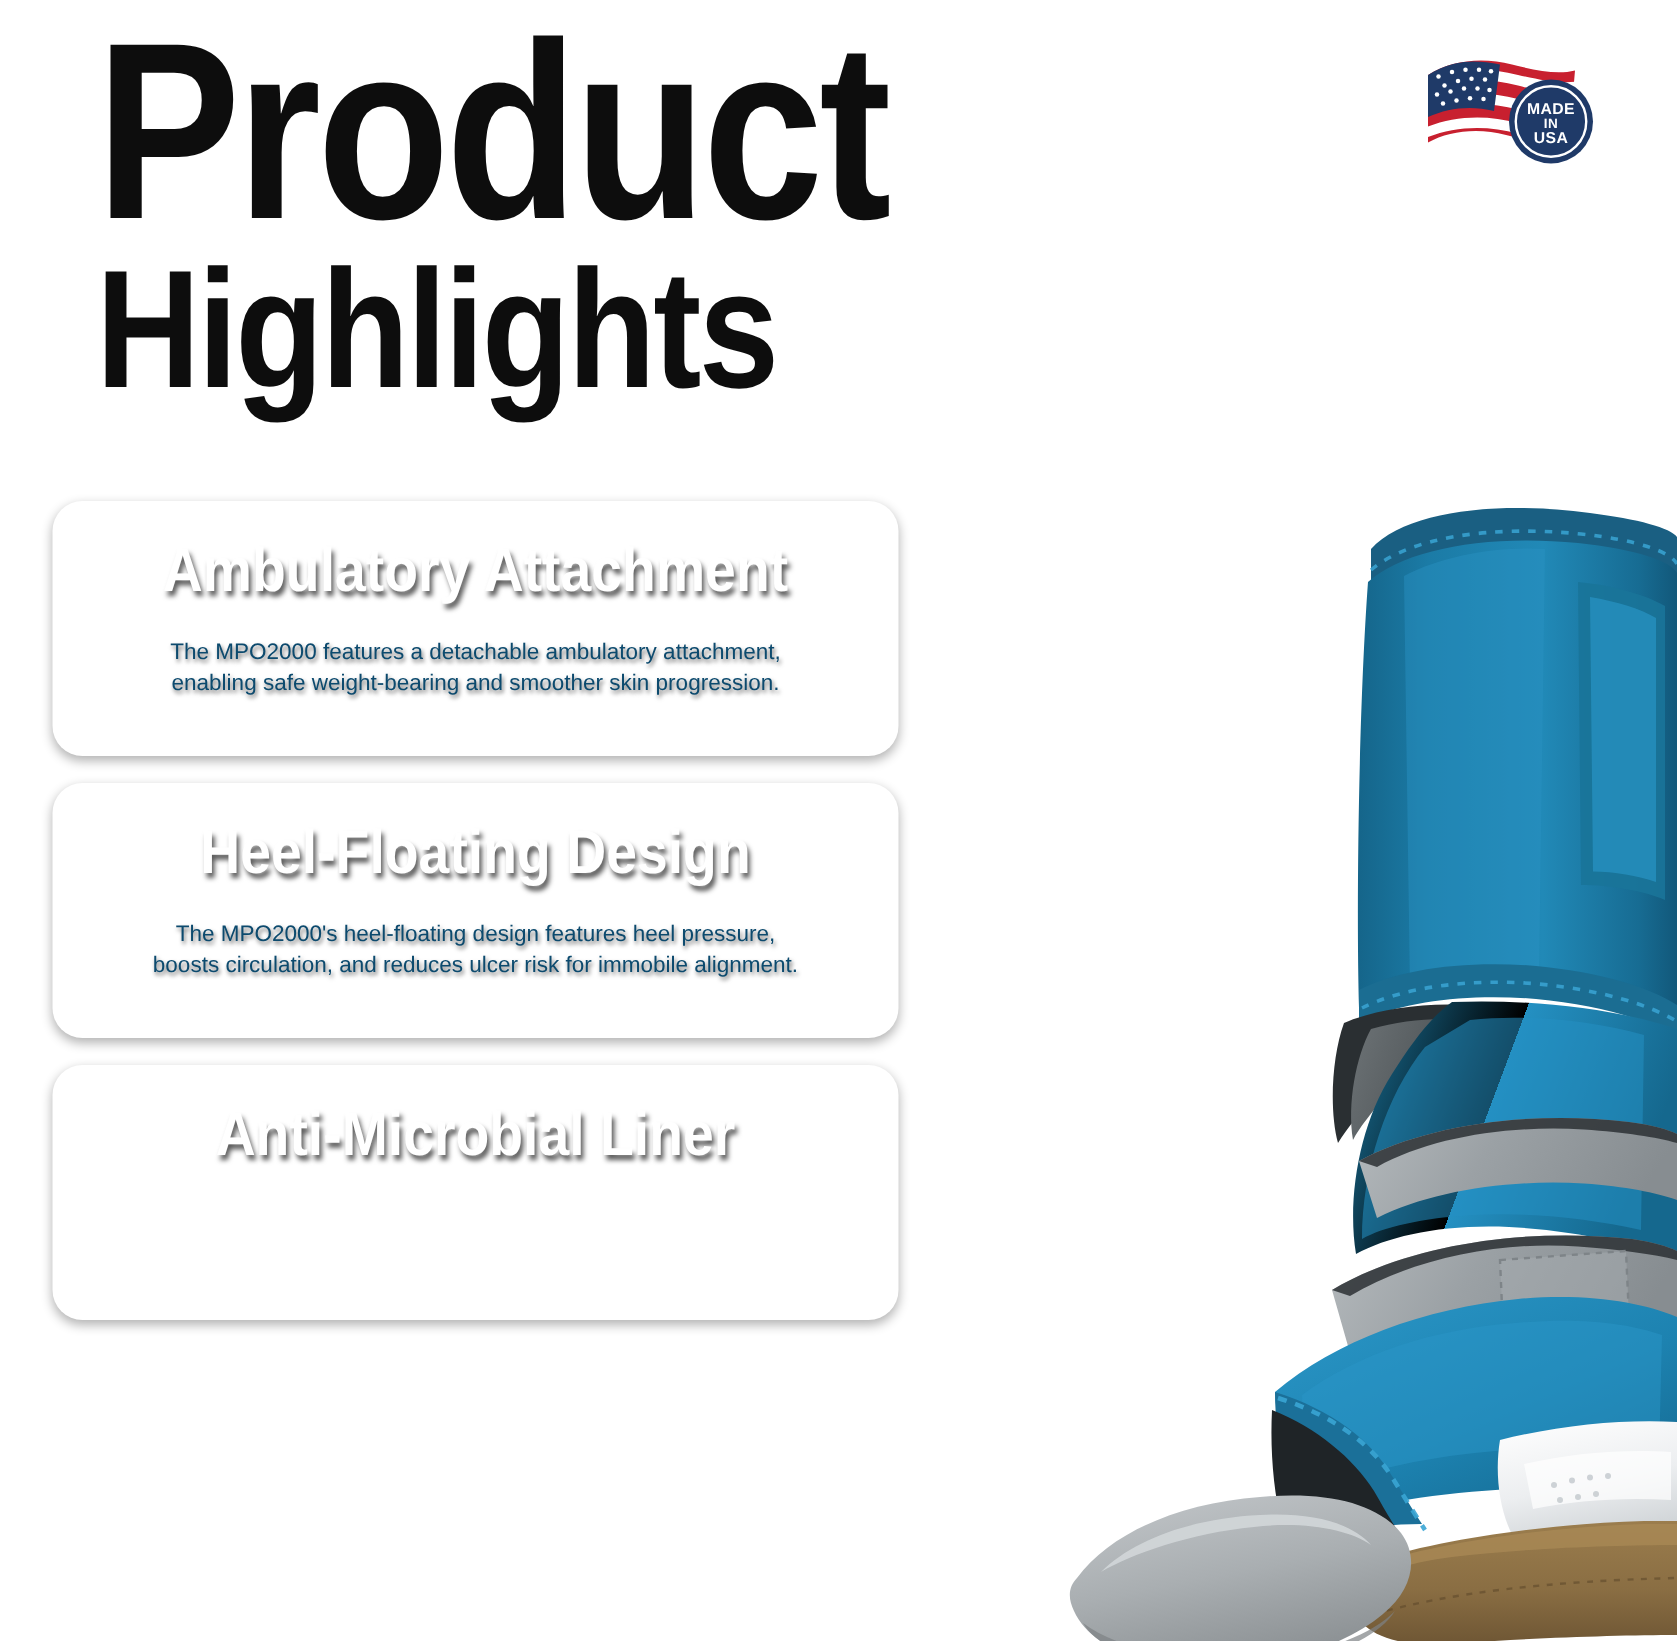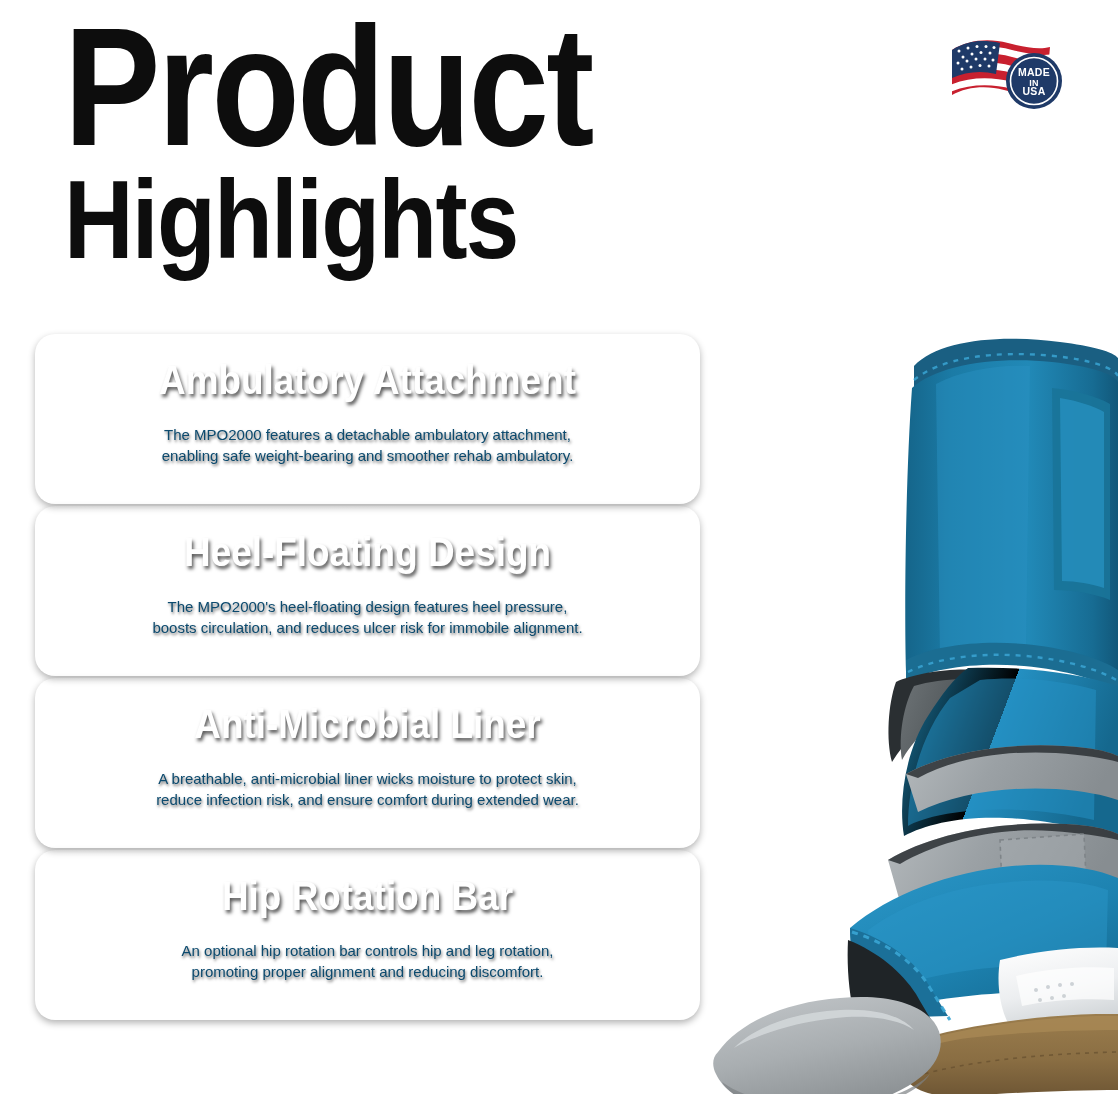--- a/index.html
+++ b/index.html
@@ -51,24 +51,24 @@
   #usa-badge svg{ display:block; width:122px; height:88px; }
 
   
   #cards{
     position:absolute;
     left:35px; top:334px;
     width:665px;
   }
   .card{
     position:relative;
-    width:665px;
+    width:564px;
     height:170px;
     border-radius:20px;
-    margin-bottom:2px;
+    margin-bottom:18px;
     background:linear-gradient(118deg,#2a3established 0%,#2a3350 0%,#252d45 26%,#1b2135 52%,#121825 78%,#0e1420 100%);
     box-shadow:0 3px 7px rgba(0,0,0,0.30);
     overflow:hidden;
     padding:0 22px;
   }
   .card::after{
     content:"";
     position:absolute;
     inset:0;
     border-radius:20px;
@@ -174,47 +174,36 @@
     </g>
   </svg>
 </div>
 
 <div id="cards">
 
   <div class="card">
     <div class="card-title">Ambulatory Attachment</div>
     <div class="card-desc">
       <span class="l">The MPO2000 features a detachable ambulatory attachment,</span>
-      <span class="l">enabling safe weight-bearing and smoother rehab ambulatory.</span>
+      <span class="l">enabling safe weight-bearing and smoother skin progression.</span>
     </div>
   </div>
 
   <div class="card">
     <div class="card-title">Heel-Floating Design</div>
     <div class="card-desc">
       <span class="l">The MPO2000's heel-floating design features heel pressure,</span>
       <span class="l">boosts circulation, and reduces ulcer risk for immobile alignment.</span>
     </div>
   </div>
 
   <div class="card">
     <div class="card-title">Anti-Microbial Liner</div>
-    <div class="card-desc">
-      <span class="l">A breathable, anti-microbial liner wicks moisture to protect skin,</span>
-      <span class="l">reduce infection risk, and ensure comfort during extended wear.</span>
-    </div>
   </div>
 
-  <div class="card">
-    <div class="card-title">Hip Rotation Bar</div>
-    <div class="card-desc">
-      <span class="l">An optional hip rotation bar controls hip and leg rotation,</span>
-      <span class="l">promoting proper alignment and reducing discomfort.</span>
-    </div>
-  </div>
 
 </div>
 
 <div id="product-photo">
   <svg viewBox="0 0 418 794" xmlns="http://www.w3.org/2000/svg" aria-hidden="true">
     <defs>
       <linearGradient id="blueShaft" x1="0" y1="0" x2="1" y2="0">
         <stop offset="0%" stop-color="#15658a"></stop>
         <stop offset="22%" stop-color="#1b7ba6"></stop>
         <stop offset="58%" stop-color="#2189b7"></stop>

